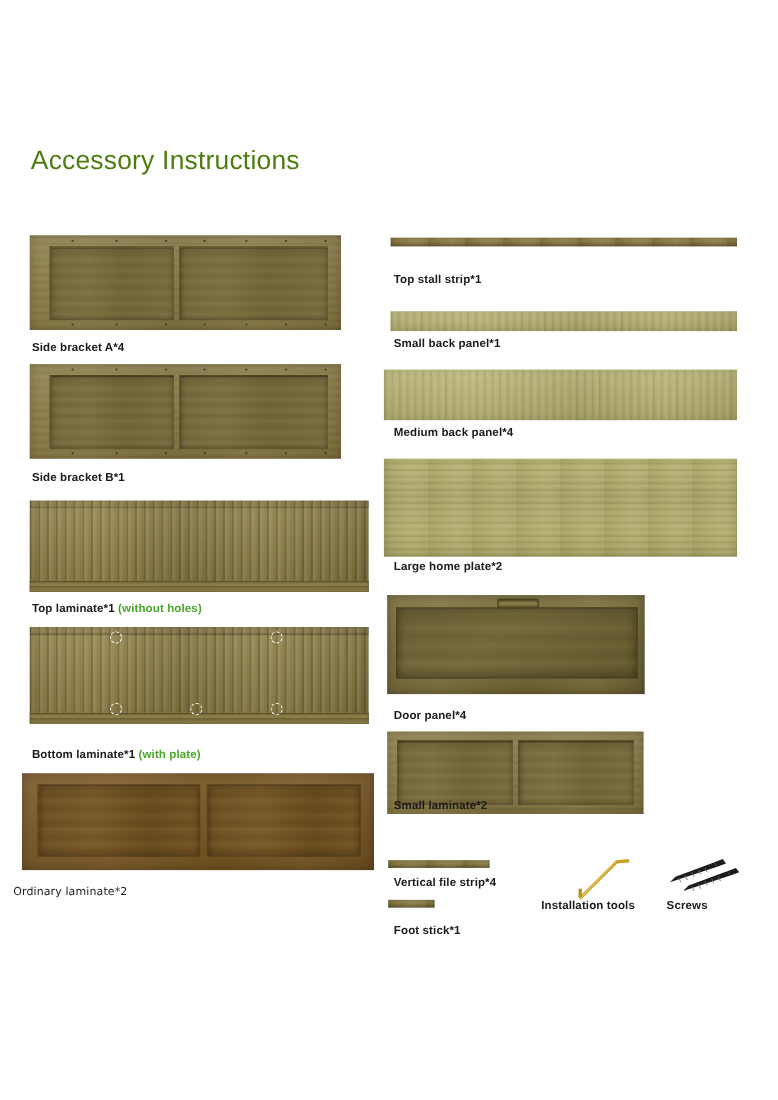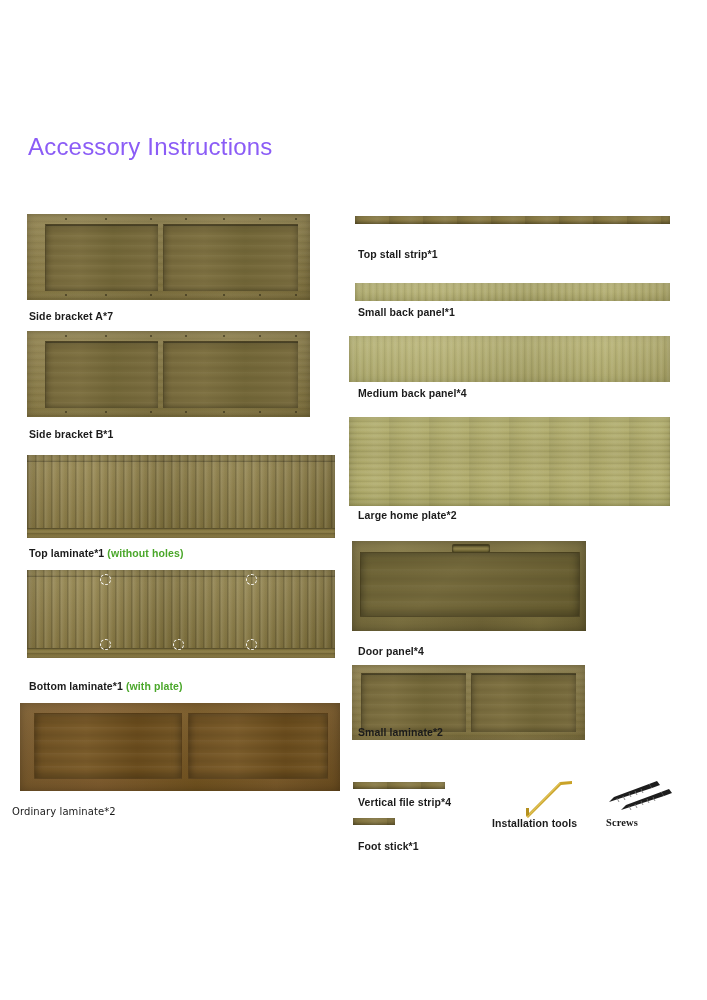--- a/index.html
+++ b/index.html
@@ -20,21 +20,21 @@
     background: #ffffff;
   }
   
   .page-title {
     position: absolute;
     left: 28px;
     top: 133px;
     font-size: 24px;
     font-weight: normal;
     letter-spacing: 0.2px;
-    color: #8b5cf6;
+    color: #4d7c0f;
     white-space: nowrap;
     text-align: right;
   }
   
   .caption {
     position: absolute;
     font-size: 10.5px;
     font-weight: bold;
     color: #1b1b1b;
     white-space: nowrap;
@@ -203,21 +203,21 @@
     <div class="dot" style="left:268px; top:4px;"></div>
     <div class="dot" style="left:38px; top:80px;"></div>
     <div class="dot" style="left:78px; top:80px;"></div>
     <div class="dot" style="left:123px; top:80px;"></div>
     <div class="dot" style="left:158px; top:80px;"></div>
     <div class="dot" style="left:196px; top:80px;"></div>
     <div class="dot" style="left:232px; top:80px;"></div>
     <div class="dot" style="left:268px; top:80px;"></div>
   </div>
   <div class="caption" style="left:29px; top:310px;">
-    <span>Side bracket A*7</span>
+    <span>Side bracket A*4</span>
   </div>
 
   <div class="part framed" style="left:27px; top:331px; width:283px; height:86px;">
     <div class="inner" style="left:18px; top:10px; width:112px; height:66px;"></div>
     <div class="inner" style="left:136px; top:10px; width:134px; height:66px;"></div>
     <div class="dot" style="left:38px; top:4px;"></div>
     <div class="dot" style="left:78px; top:4px;"></div>
     <div class="dot" style="left:123px; top:4px;"></div>
     <div class="dot" style="left:158px; top:4px;"></div>
     <div class="dot" style="left:196px; top:4px;"></div>
@@ -335,17 +335,17 @@
       <path d="M24 13 L26 17"></path>
         <path d="M30 11 L32 15"></path>
       <path d="M36 9 L38 13"></path>
       <path d="M24 26 L26 30"></path>
         <path d="M30 24 L32 28"></path>
       <path d="M36 21 L38 25"></path>
         <path d="M42 19 L44 23"></path>
       <path d="M48 17 L50 21"></path>
     </g>
   </svg>
-  <div class="caption" style="left:606px; top:817px;font-family:Liberation Serif, serif;">
+  <div class="caption" style="left:606px; top:817px;">
     <span>Screws</span>
   </div>
 
 </div>
 
 </body></html>

